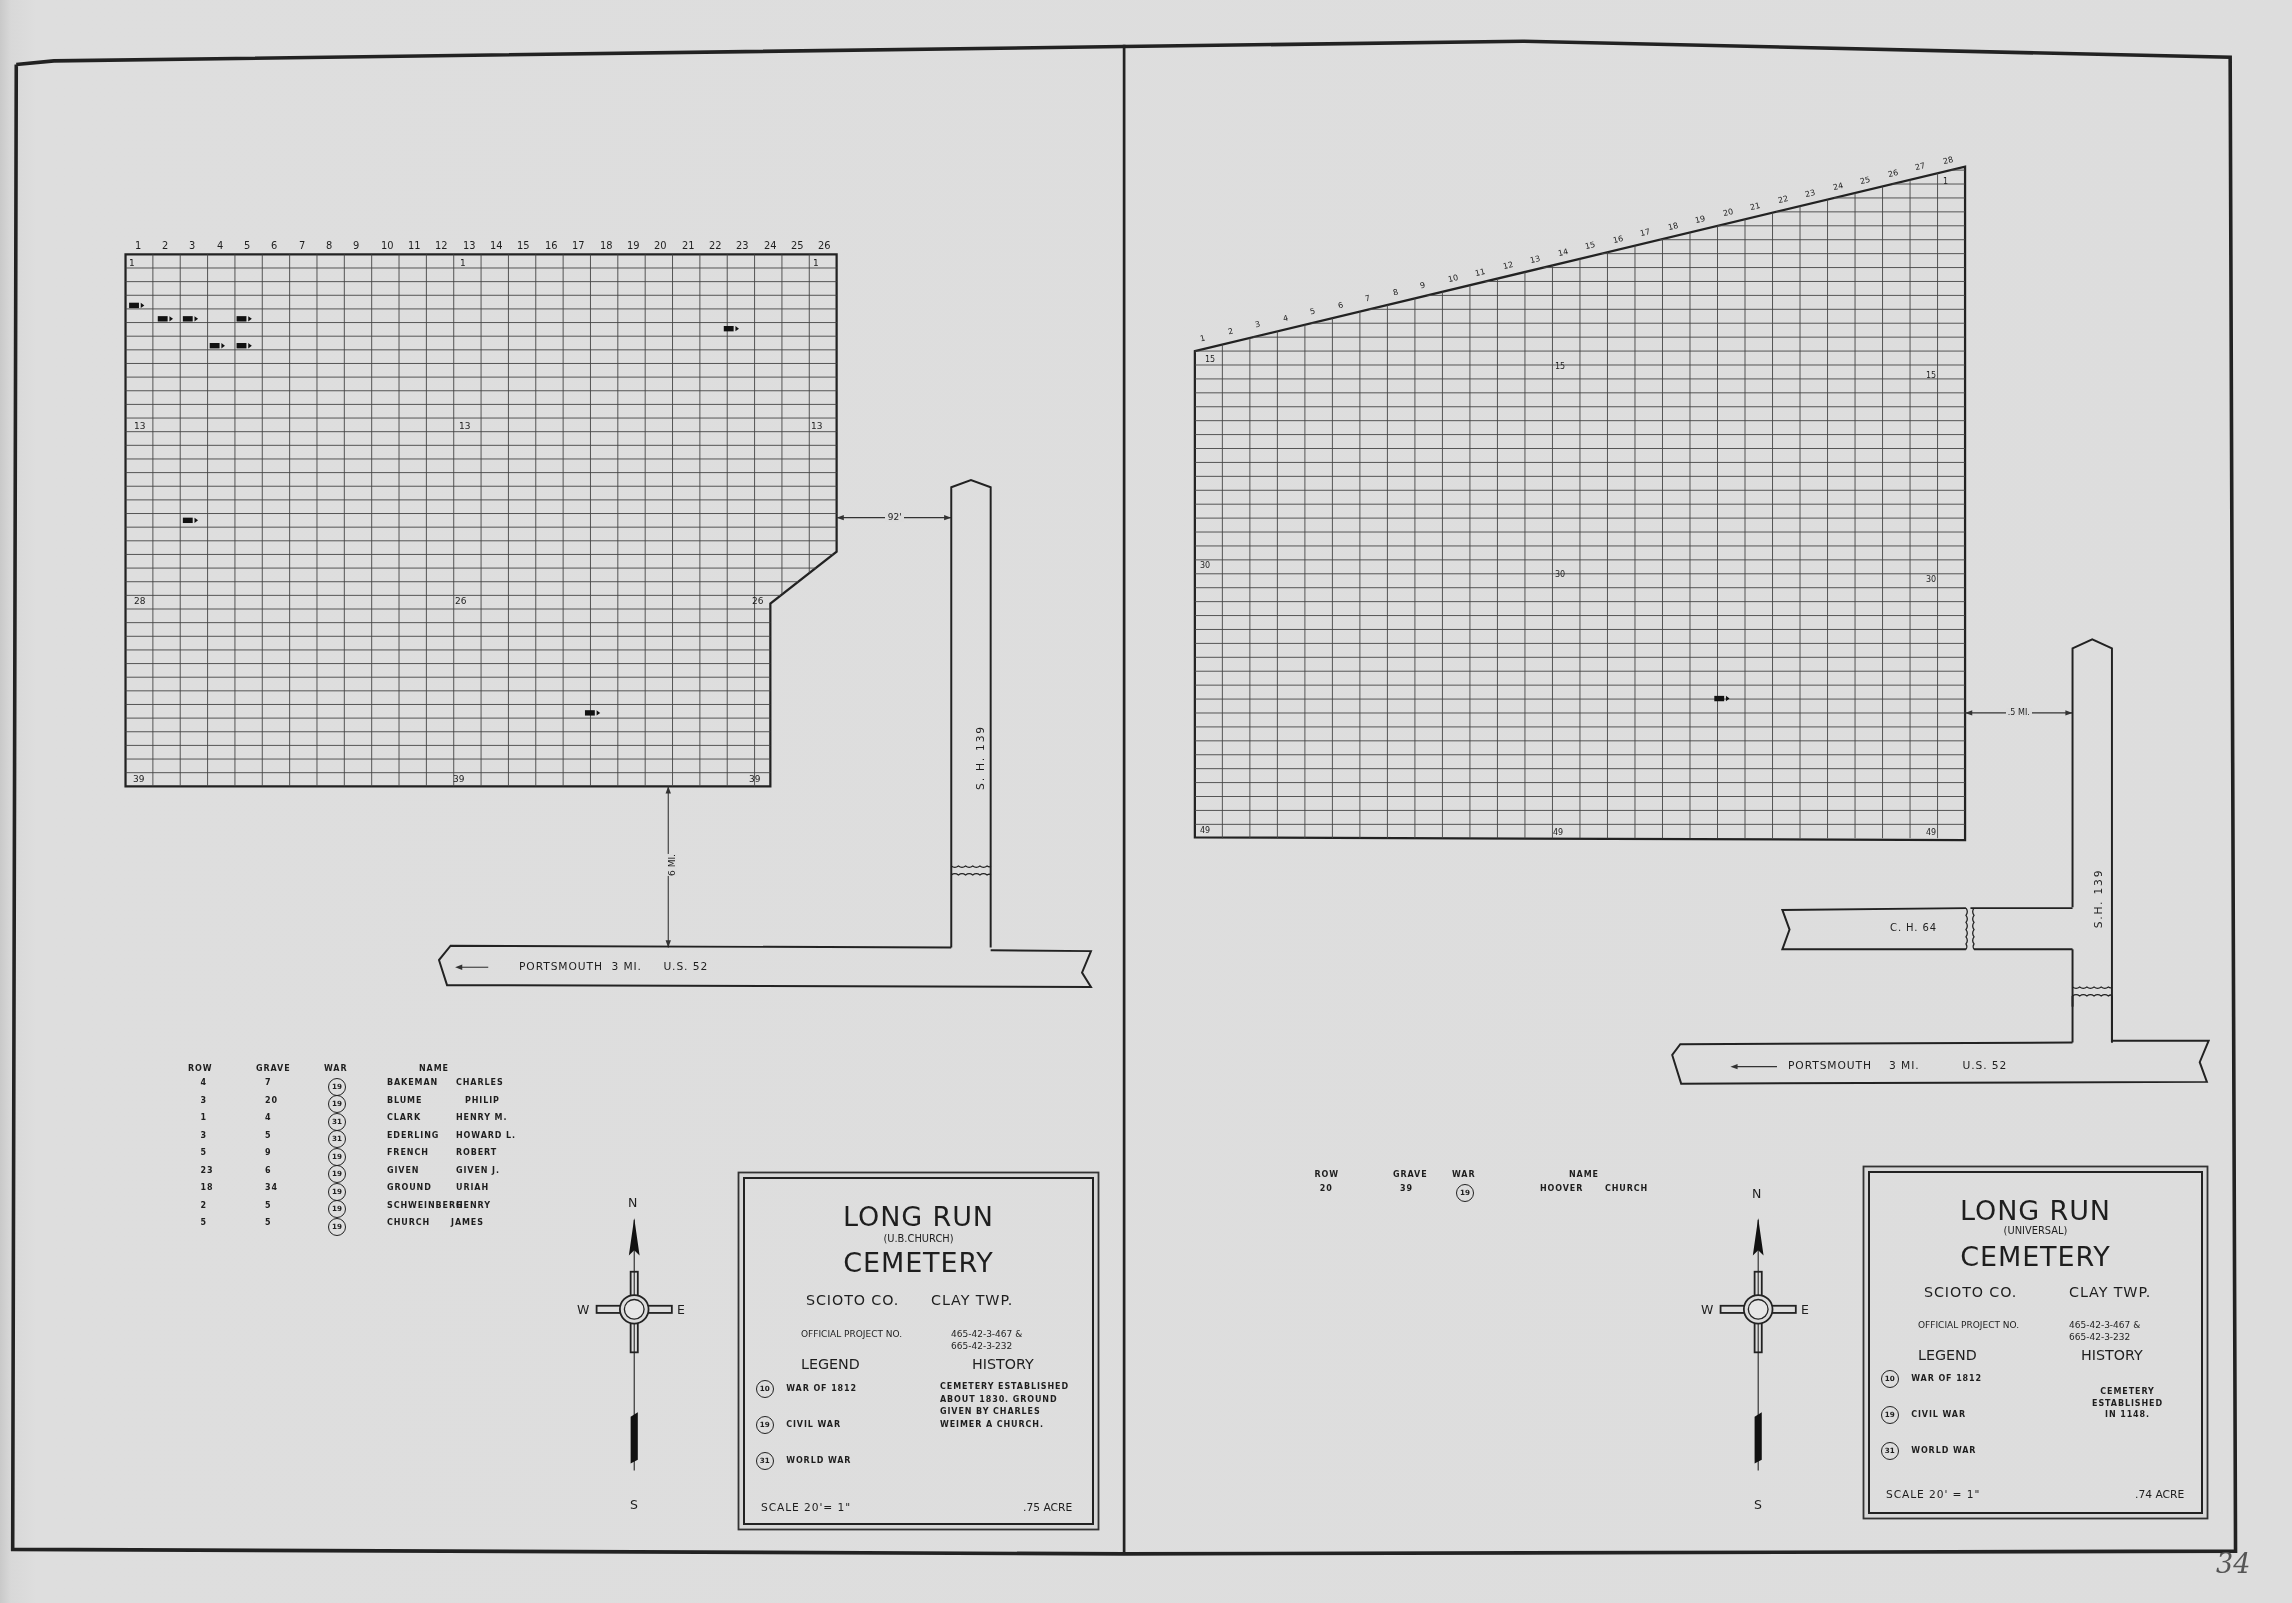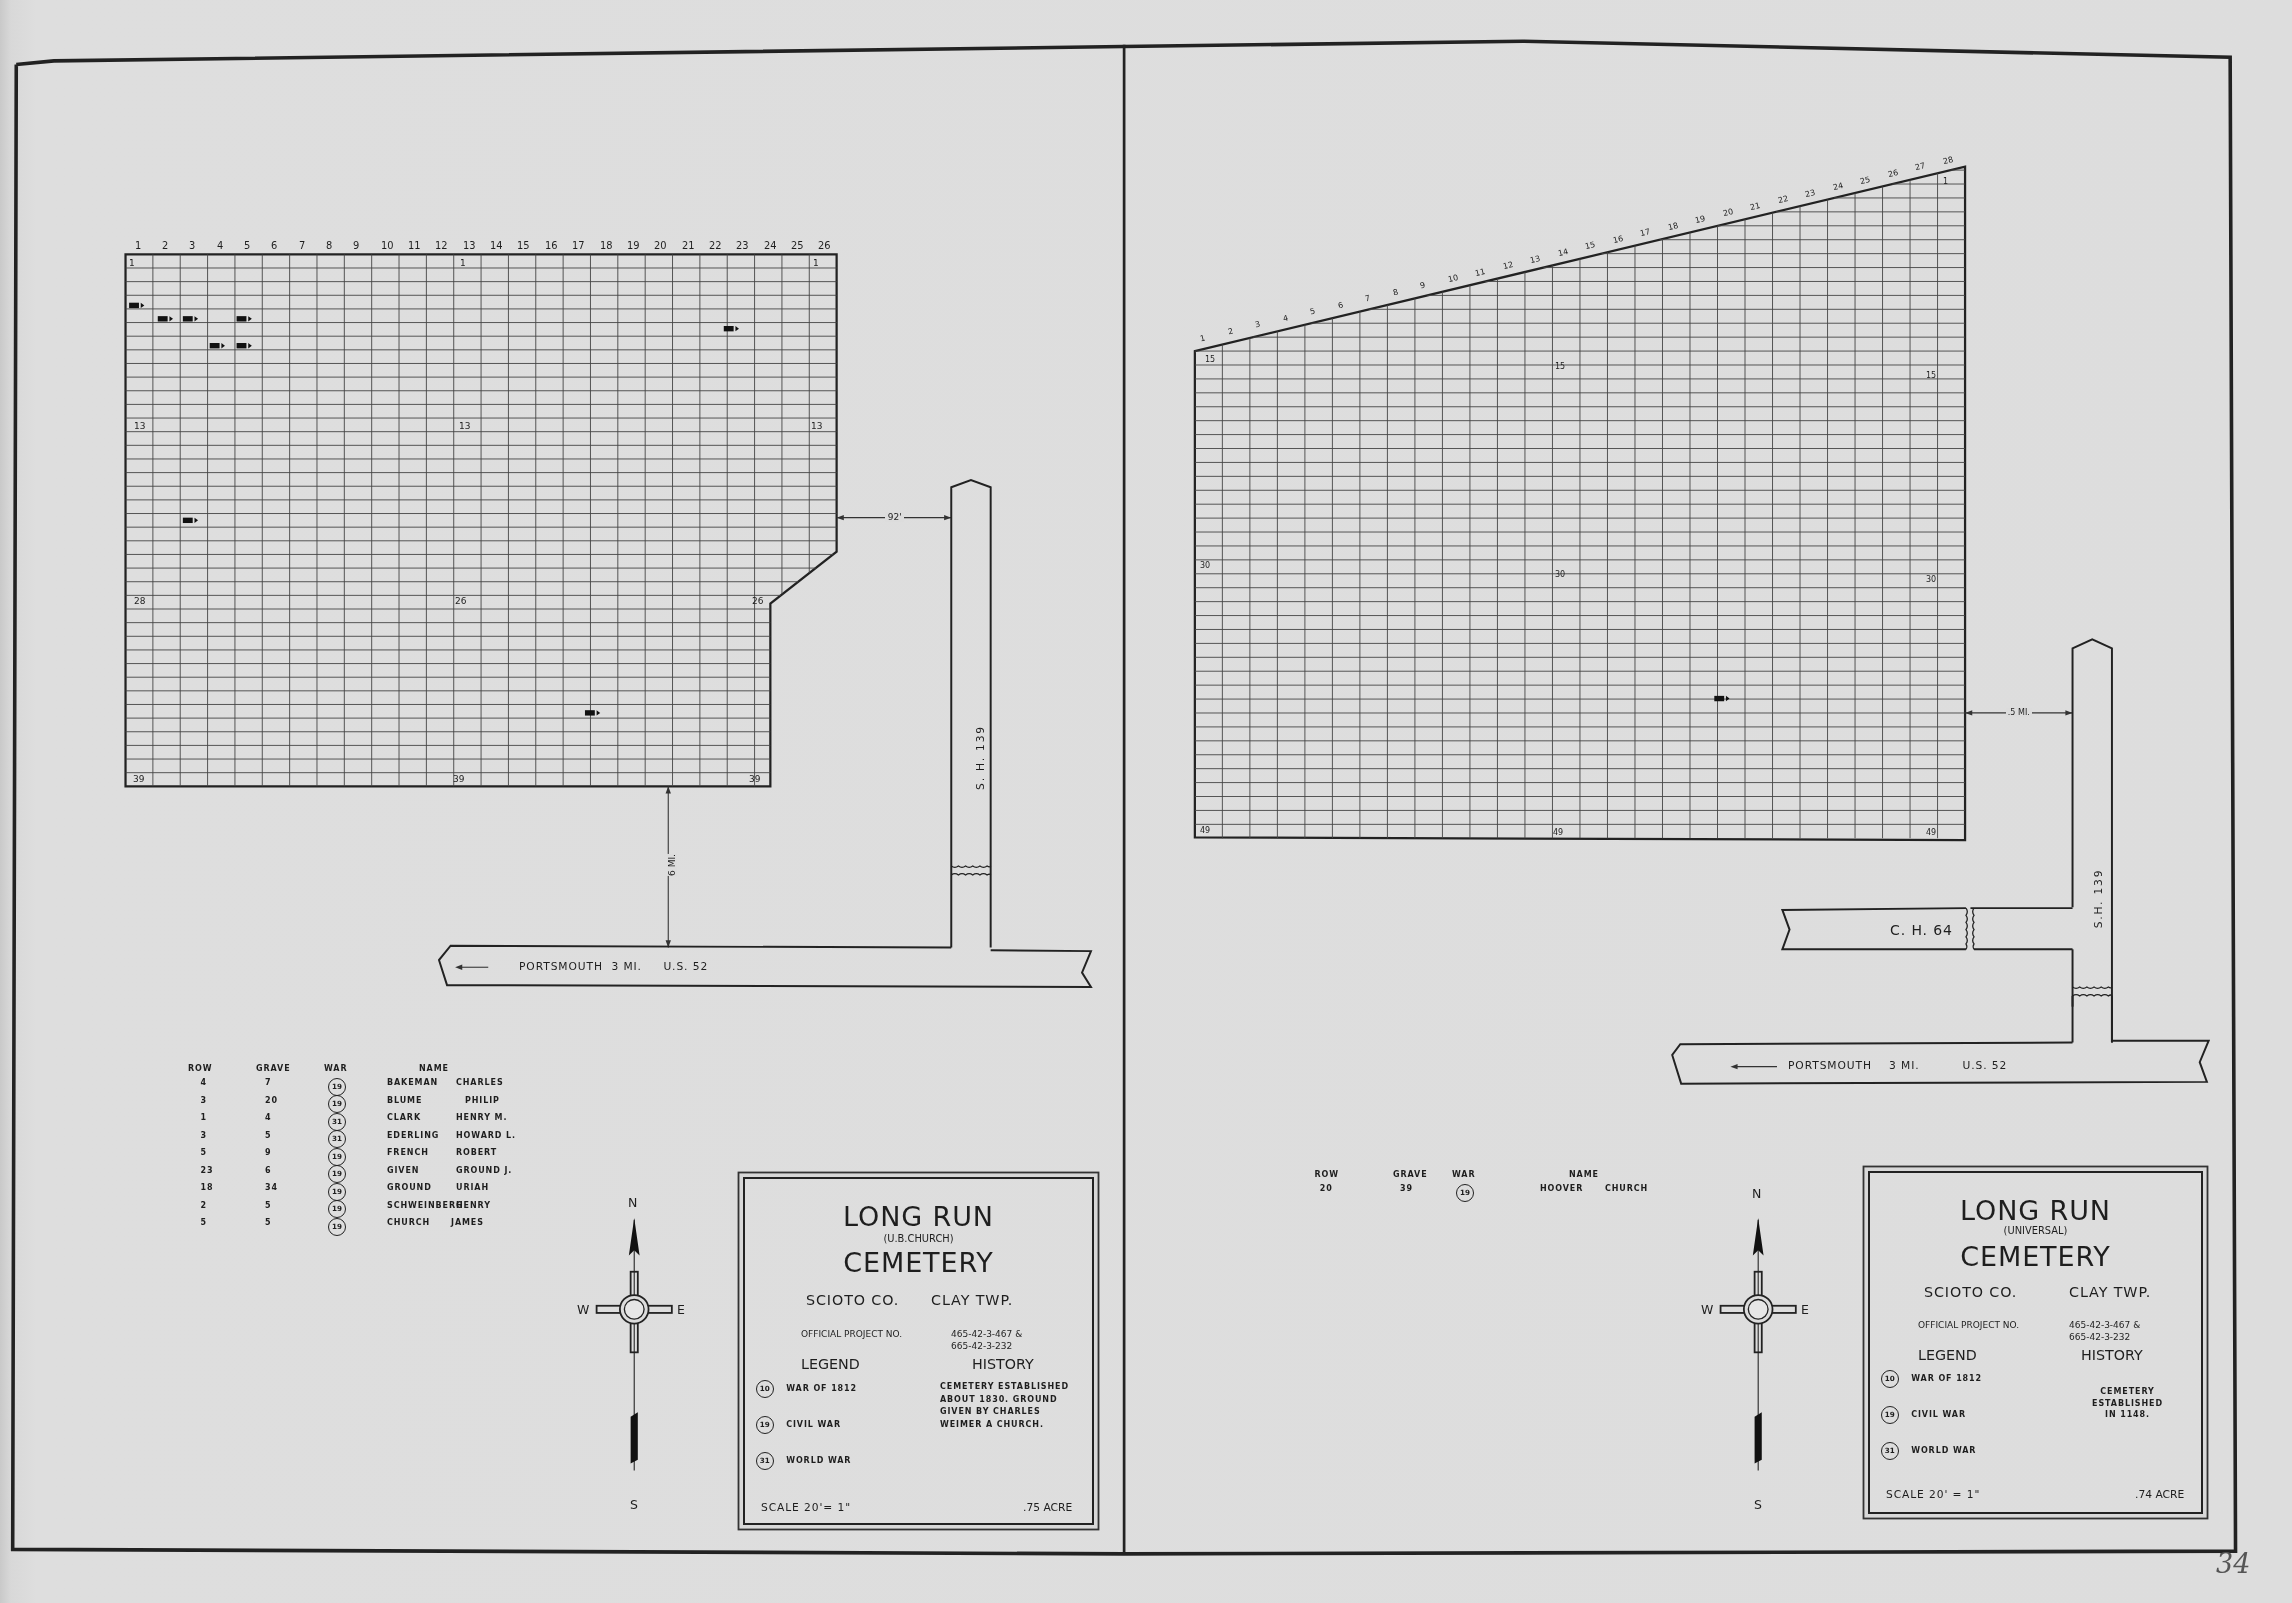--- a/index.html
+++ b/index.html
@@ -363,21 +363,21 @@
       <span class="lbl sm" style="left:86px">9</span>
       <span class="lbl" style="left:149px;top:-2.7px"><span class="circ">19</span></span>
       <span class="lbl sm" style="left:208px">FRENCH</span>
       <span class="lbl sm" style="left:277px">ROBERT</span>
       </div>
       <div style="position: relative; height: 17.5px;">
         <span class="lbl sm" style="left:21.5px">23</span>
       <span class="lbl sm" style="left:86px">6</span>
       <span class="lbl" style="left:149px;top:-2.7px"><span class="circ">19</span></span>
       <span class="lbl sm" style="left:208px">GIVEN</span>
-      <span class="lbl sm" style="left:277px">GROUND J.</span>
+      <span class="lbl sm" style="left:277px">GIVEN J.</span>
       </div>
       <div style="position: relative; height: 17.5px;">
         <span class="lbl sm" style="left:21.5px">18</span>
       <span class="lbl sm" style="left:86px">34</span>
       <span class="lbl" style="left:149px;top:-2.7px"><span class="circ">19</span></span>
       <span class="lbl sm" style="left:208px">GROUND</span>
       <span class="lbl sm" style="left:277px">URIAH</span>
       </div>
       <div style="position: relative; height: 17.5px;">
         <span class="lbl sm" style="left:21.5px">2</span>
@@ -464,21 +464,21 @@
 <div class="lbl thin" style="left:1555px;top:362px;font-size:8px">15</div>
 <div class="lbl thin" style="left:1555px;top:570px;font-size:8px">30</div>
 <div class="lbl thin" style="left:1553px;top:828px;font-size:8px">49</div>
 <div class="lbl thin" style="left:1943px;top:177px;font-size:8px">1</div>
 <div class="lbl thin" style="left:1926px;top:371px;font-size:8px">15</div>
 <div class="lbl thin" style="left:1926px;top:575px;font-size:8px">30</div>
 <div class="lbl thin" style="left:1926px;top:828px;font-size:8px">49</div>
 
 <div class="lbl thin" style="left:2006px;top:708px;font-size:8px;background:#dcdcdc;padding:0 1.8px">.5 MI.</div>
 <div class="lbl thin" style="left:2069px;top:892px;font-size:10.7px;letter-spacing:1.8px;transform:rotate(-90deg)">S.H. 139</div>
-<div class="lbl thin" style="left:1890px;top:922px;font-size:14px;letter-spacing:0.9px">C. H. 64</div>
+<div class="lbl thin" style="left:1890px;top:922px;font-size:10px;letter-spacing:0.9px">C. H. 64</div>
 <div class="lbl thin" style="left:1788px;top:1059px;font-size:10.7px;letter-spacing:0.9px;white-space:pre">PORTSMOUTH    3 MI.          U.S. 52</div>
 
 <div class="lbl" style="left:1309px;top:1170px;width:376px">
   <div style="position:relative;height:14.3px">
     <span class="lbl sm" style="left:5.4px">ROW</span>
     <span class="lbl sm" style="left:84px">GRAVE</span>
     <span class="lbl sm" style="left:143px">WAR</span>
     <span class="lbl sm" style="left:260px">NAME</span>
   </div>
   <div id="right-burials">

